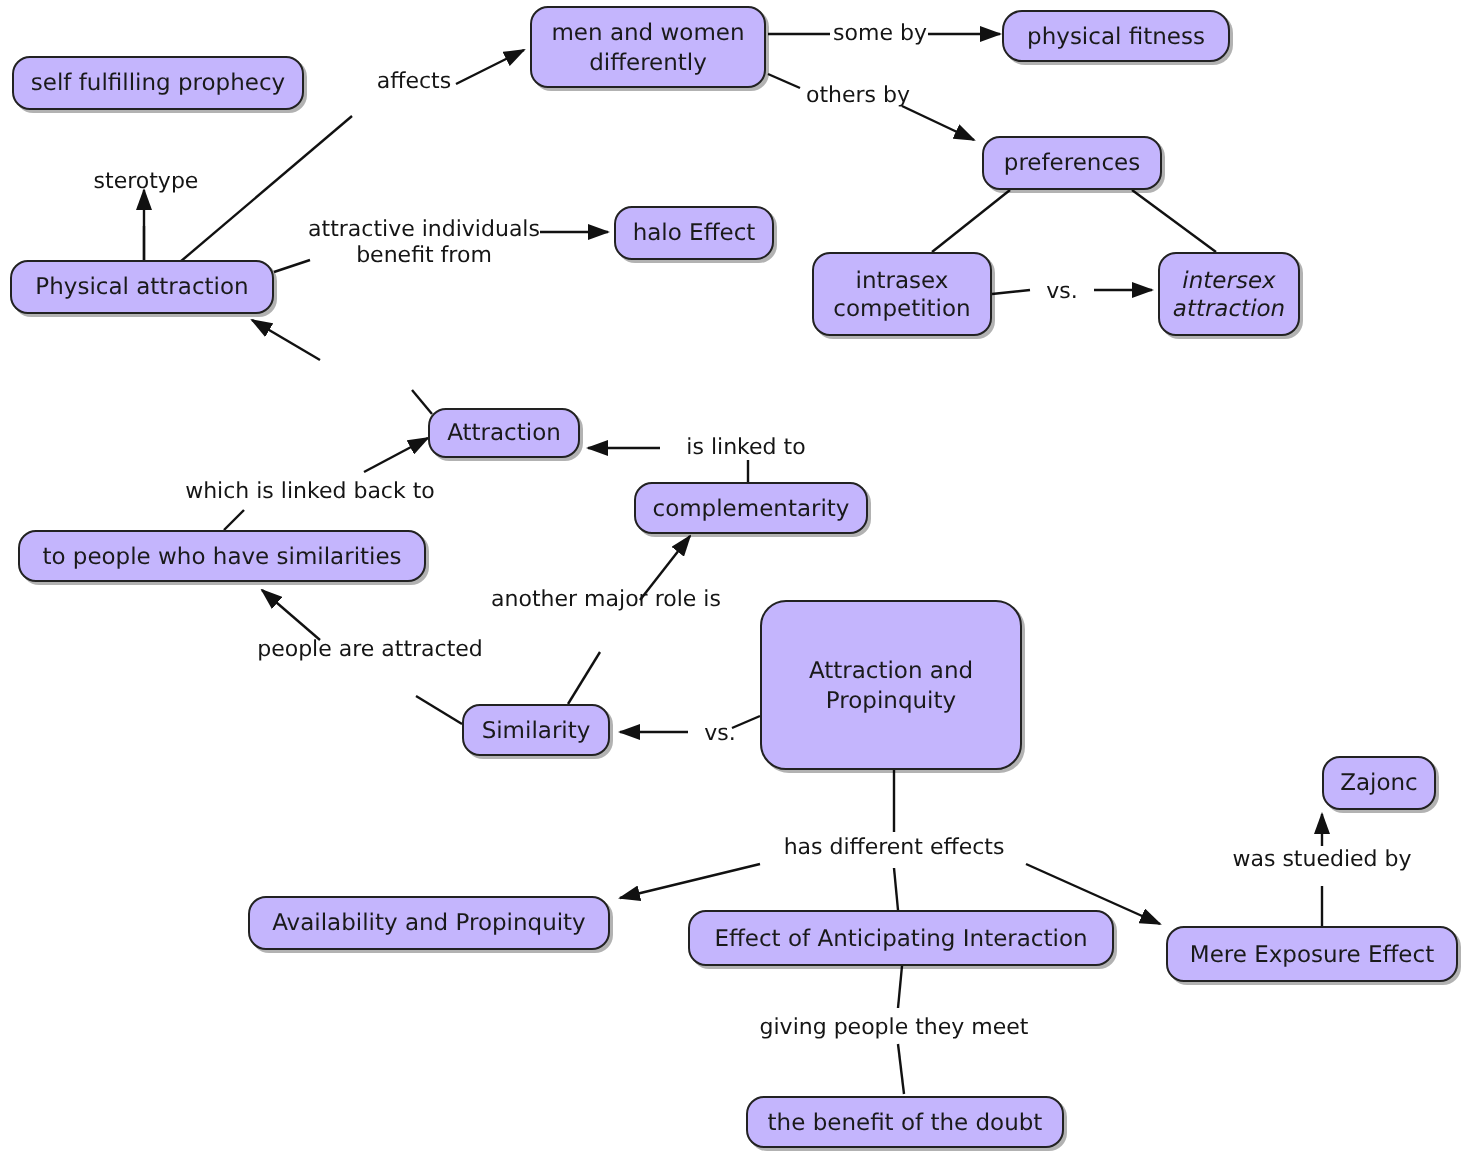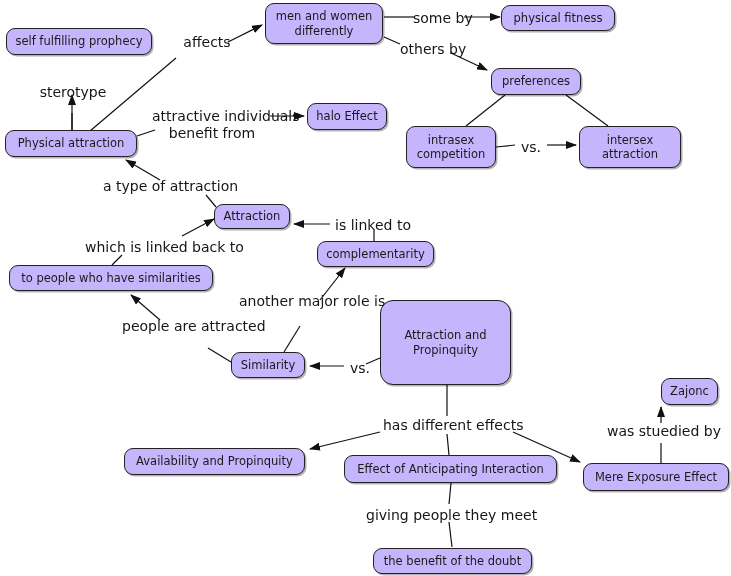--- a/index.html
+++ b/index.html
@@ -39,21 +39,21 @@
     line-height: 1.22;
     padding: 2px 6px;
     box-shadow: 1.5px 1.5px 0px rgba(0,0,0,0.30);
   }
   .node.big {
     border-radius: 13px;
   }
   .elabel {
     position: absolute;
     color: #151515;
-    font-size: 14px;
+    font-size: 11px;
     line-height: 1.2;
     text-align: center;
     white-space: pre;
     background: transparent;
   }
 </style>
 </head>
 <body>
 
 <div id="canvas">
@@ -124,42 +124,42 @@
 
   <div class="node" style="left:6px; top:28px; width:146px; height:27px;">
     <span>self fulfilling prophecy</span>
   </div>
 
   <div class="node" style="left:265px; top:3px; width:118px; height:41px; white-space:pre;">
     <span>men and women
 differently</span>
   </div>
 
-  <div class="node" style="left:501px; top:5px; width:114px; height:26px;">
+  <div class="node" style="left:501px; top:5px; width:114px; height:26px;border-radius:10px;">
     <span>physical fitness</span>
   </div>
 
   <div class="node" style="left:491px; top:68px; width:90px; height:27px;">
     <span>preferences</span>
   </div>
 
   <div class="node" style="left:5px; top:130px; width:132px; height:27px;">
     <span>Physical attraction</span>
   </div>
 
   <div class="node" style="left:307px; top:103px; width:80px; height:27px;">
     <span>halo Effect</span>
   </div>
 
   <div class="node" style="left:406px; top:126px; width:90px; height:42px; white-space:pre;">
     <span>intrasex
 competition</span>
   </div>
 
-  <div class="node" style="left:579px; top:126px; width:102px; height:42px; white-space:pre;">
+  <div class="node" style="left:579px; top:126px; width:71px; height:42px; white-space:pre;font-style:italic;">
     <span>intersex
 attraction</span>
   </div>
 
   <div class="node" style="left:214px; top:204px; width:76px; height:25px;">
     <span>Attraction</span>
   </div>
 
   <div class="node" style="left:317px; top:241px; width:117px; height:26px;">
     <span>complementarity</span>
@@ -204,21 +204,20 @@
 
   <div class="elabel" style="left:413px; top:10px; width:54px;">some by</div>
 
   <div class="elabel" style="left:400px; top:41px; width:58px;">others by</div>
 
   <div class="elabel" style="left:152px; top:108px; width:120px;">attractive individuals
 benefit from</div>
 
   <div class="elabel" style="left:514px; top:139px; width:34px;">vs.</div>
 
-  <div class="elabel" style="left:103px; top:178px; width:124px;">a type of attraction</div>
 
   <div class="elabel" style="left:333px; top:217px; width:80px;">is linked to</div>
 
   <div class="elabel" style="left:85px; top:239px; width:140px;">which is linked back to</div>
 
   <div class="elabel" style="left:239px; top:293px; width:128px;">another major role is</div>
 
   <div class="elabel" style="left:122px; top:318px; width:126px;">people are attracted</div>
 
   <div class="elabel" style="left:345px; top:360px; width:30px;">vs.</div>

